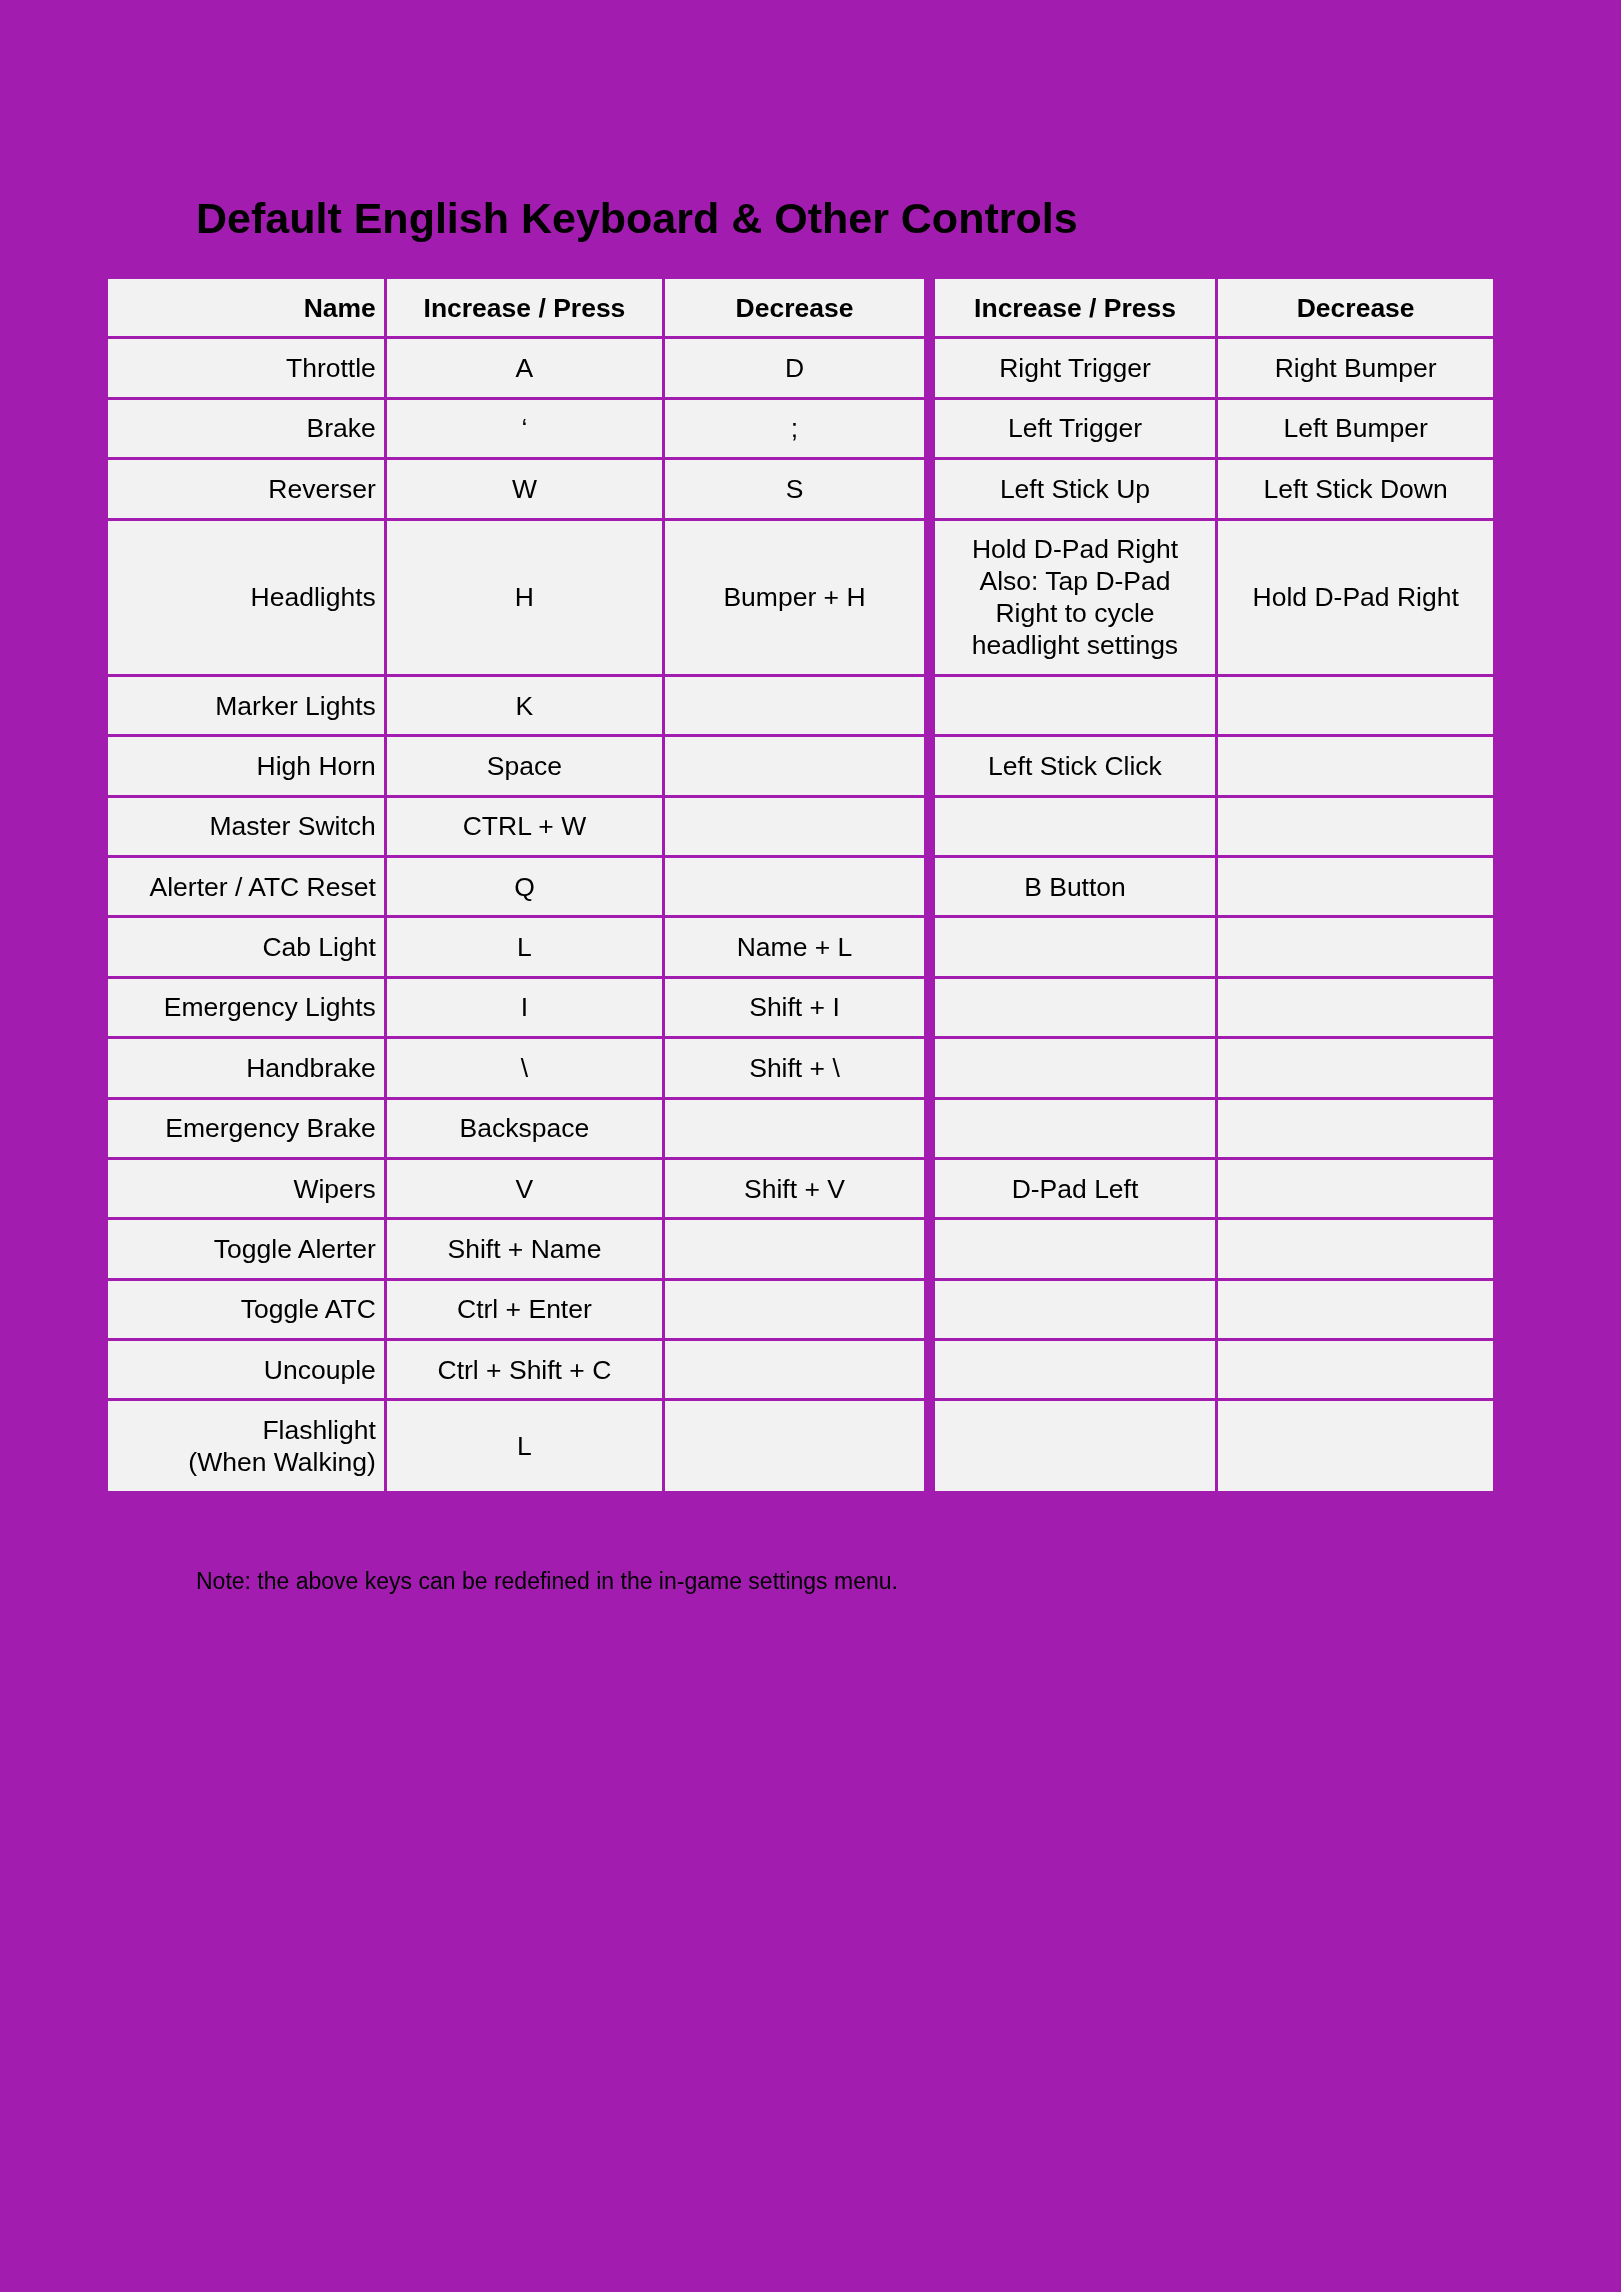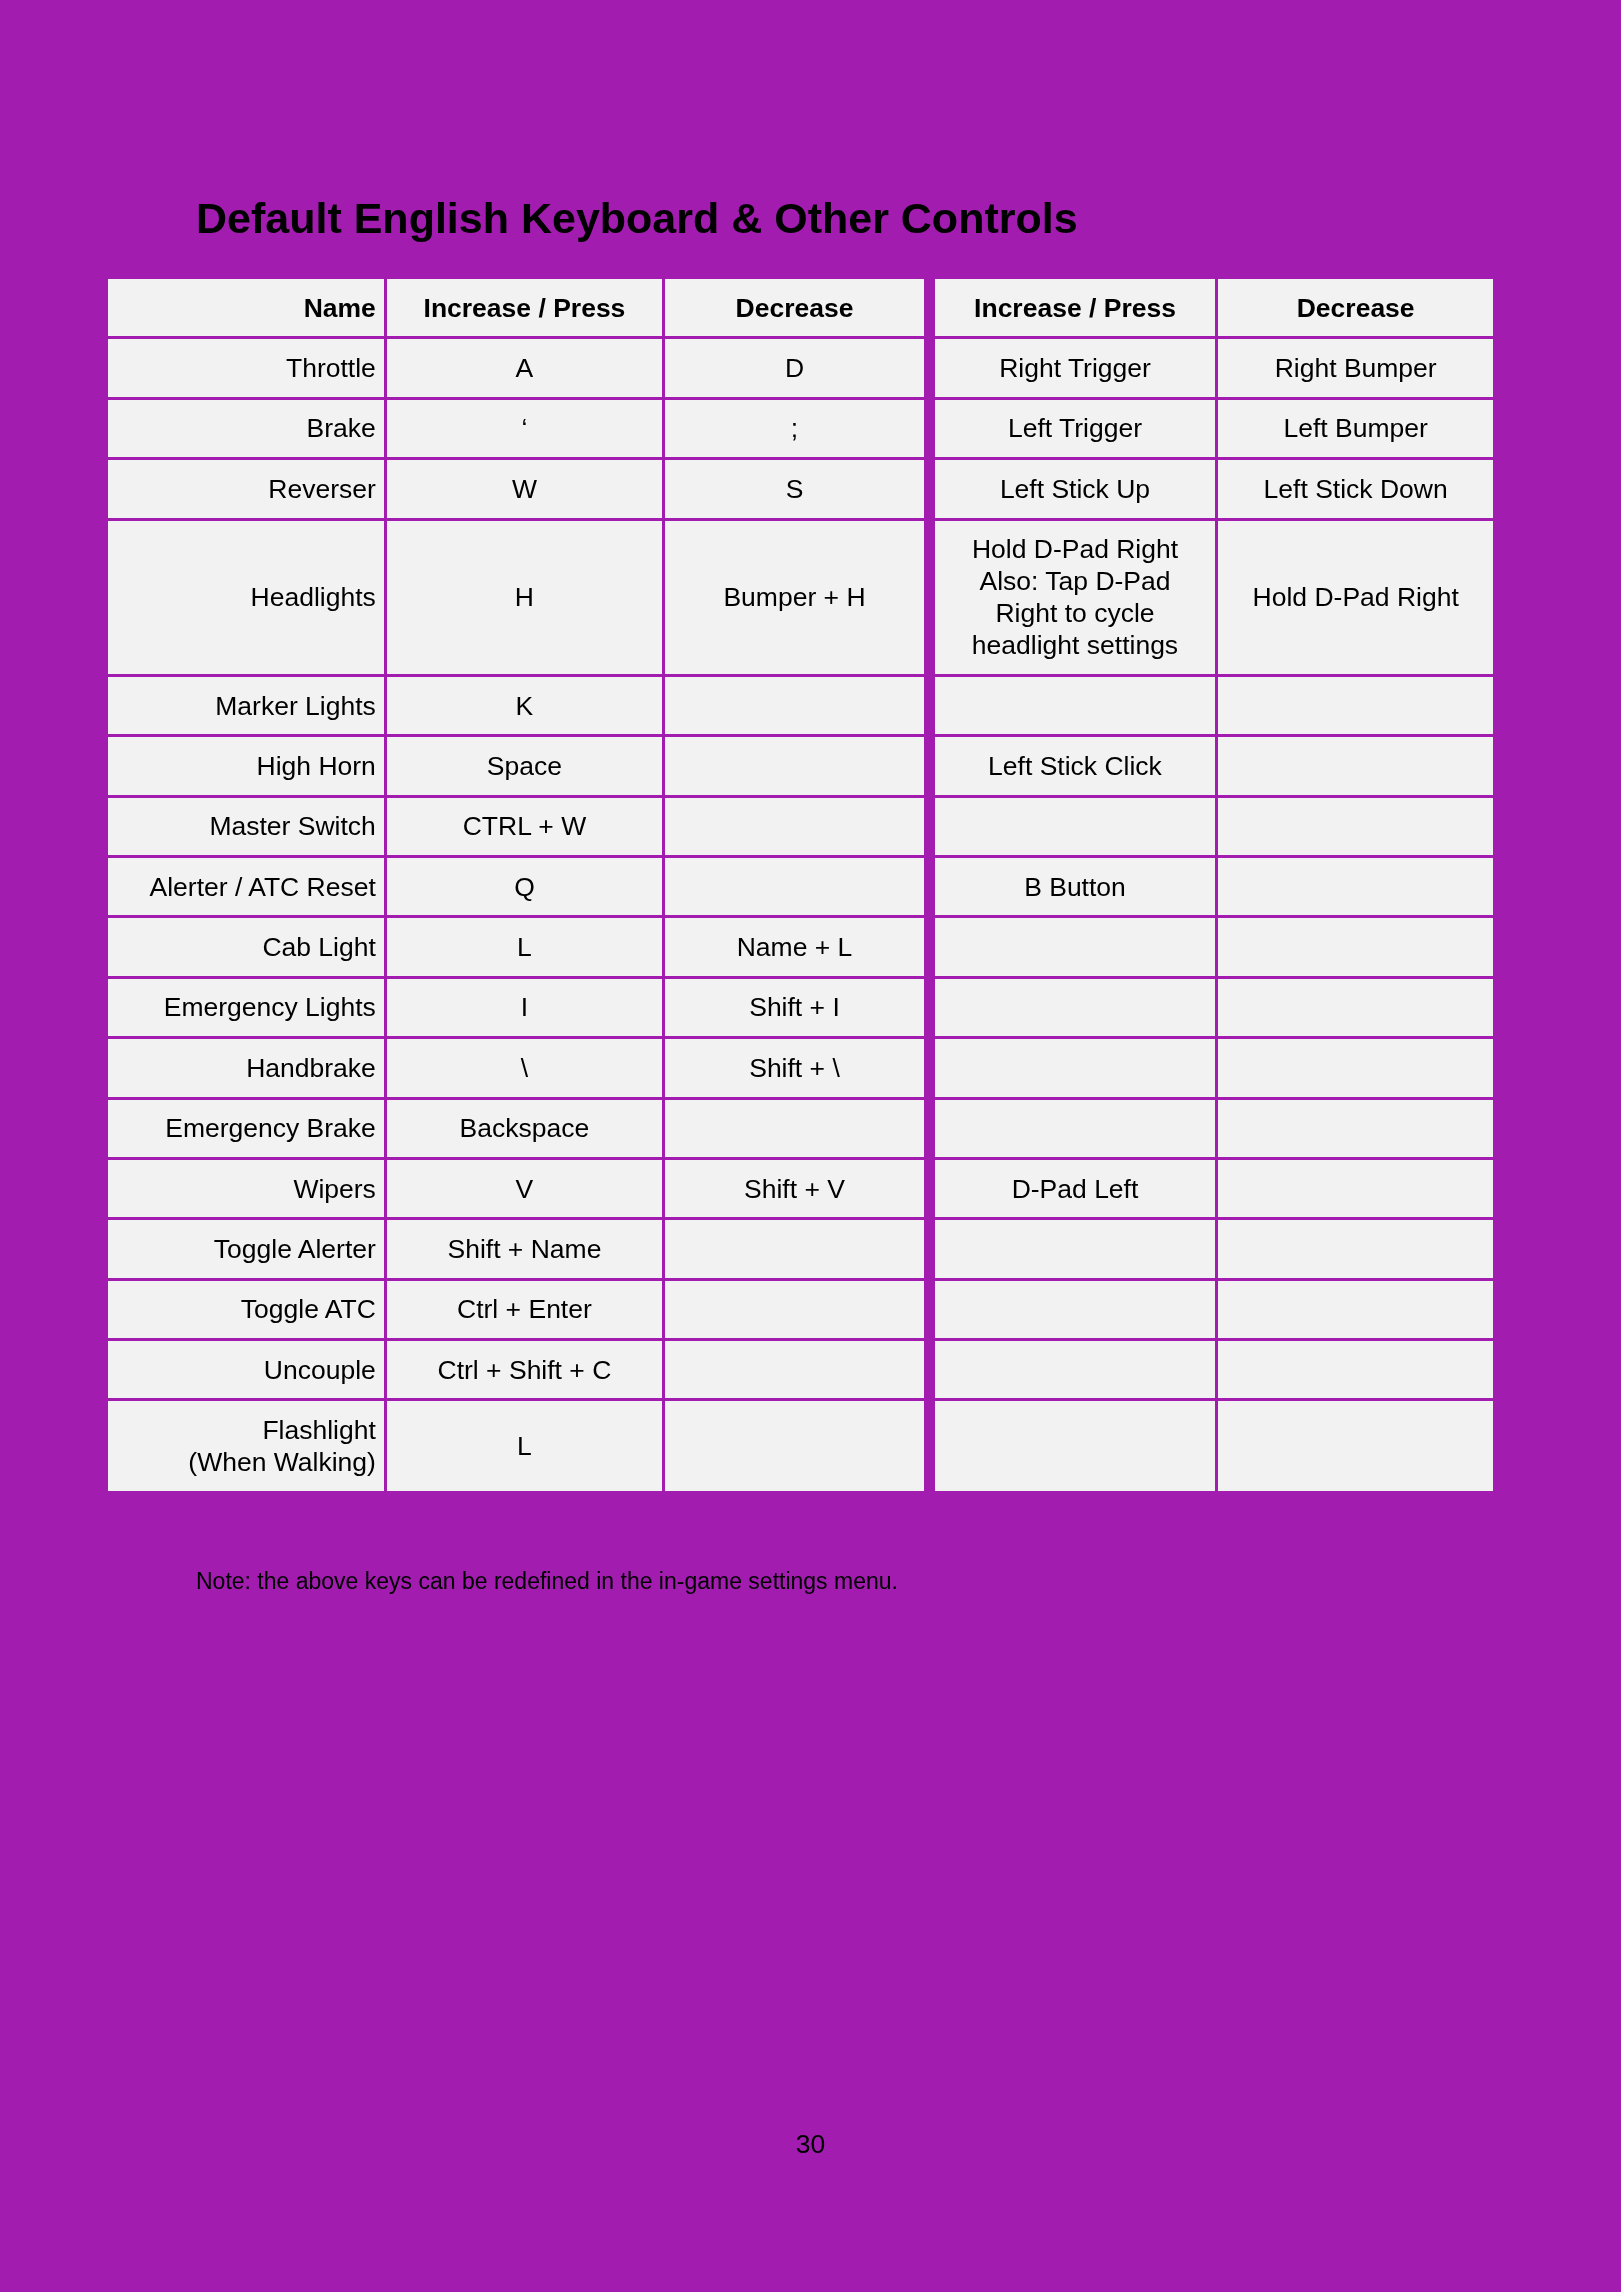--- a/index.html
+++ b/index.html
@@ -240,16 +240,15 @@
           <td></td>
           <td class="spacer-col"></td>
           <td></td>
           <td></td>
         </tr>
       </tbody>
   </table>
 
   <p class="note">Note: the above keys can be redefined in the in-game settings menu.</p>
 
-  <div class="page-number">30</div>
 
 </div>
 
 
 </body></html>

